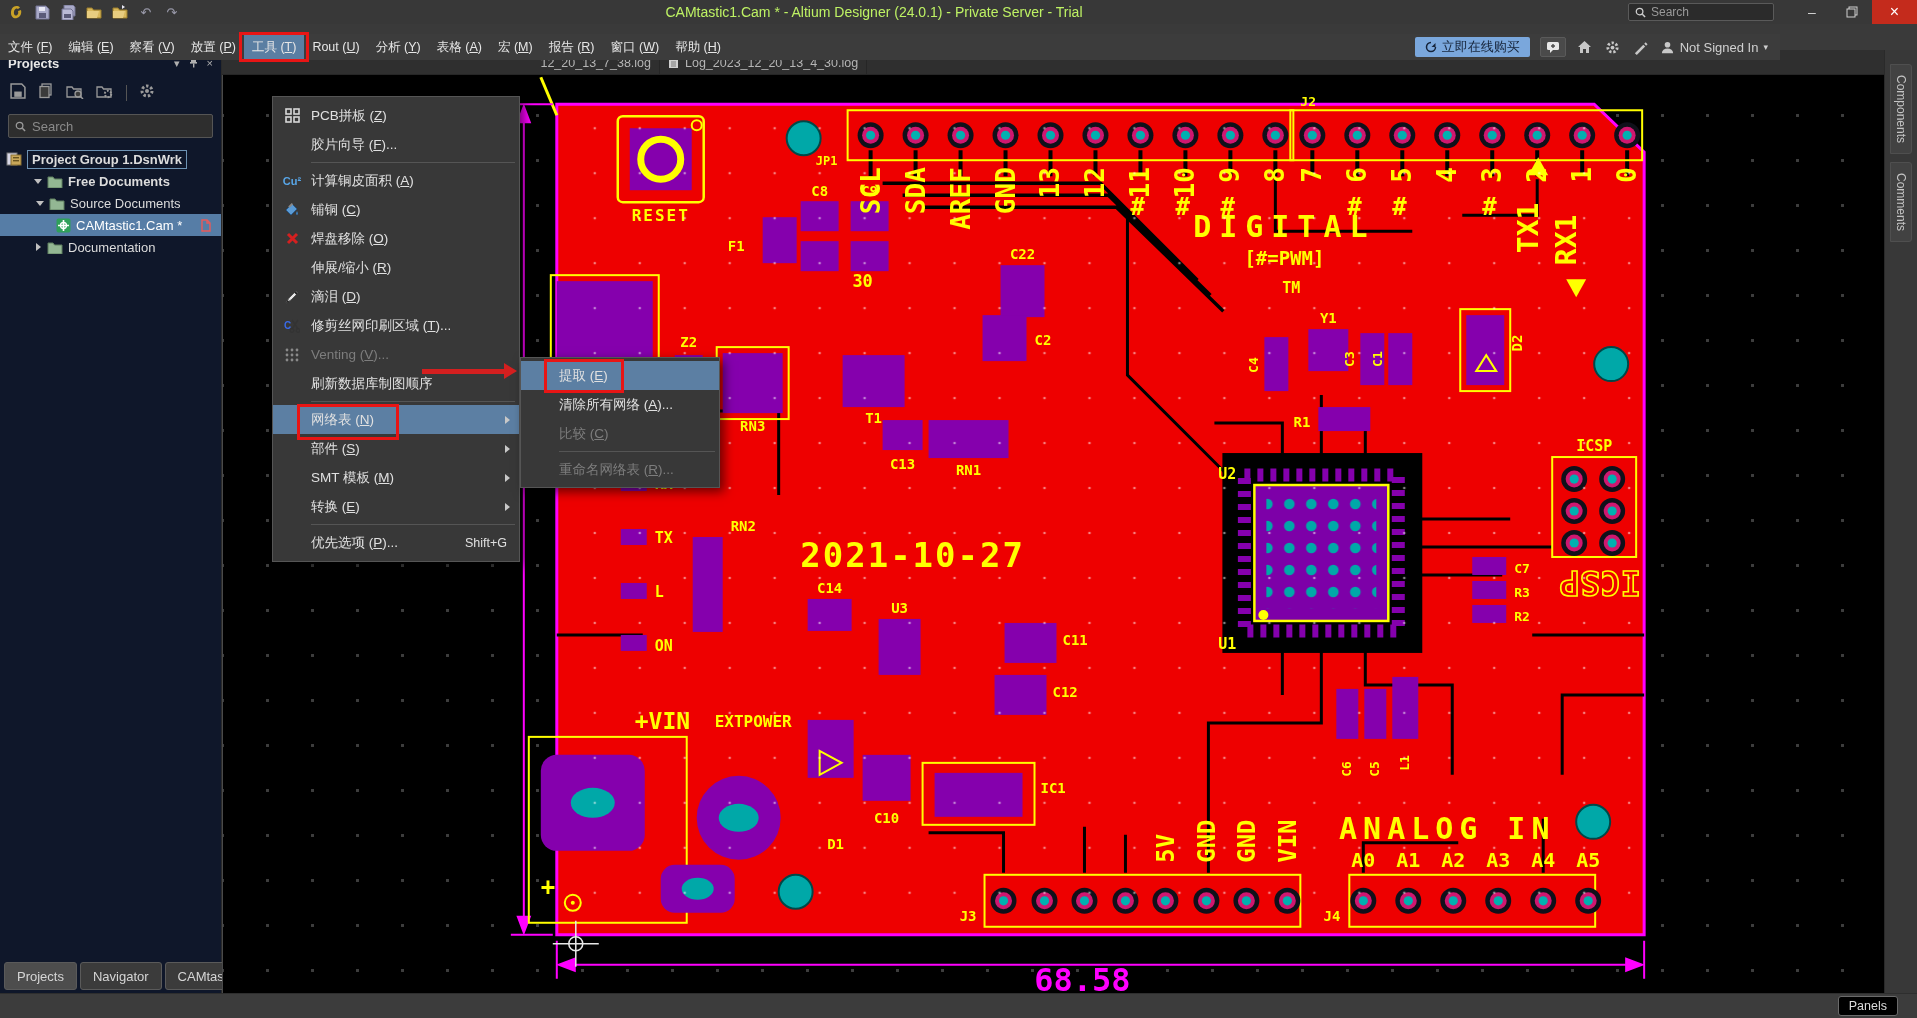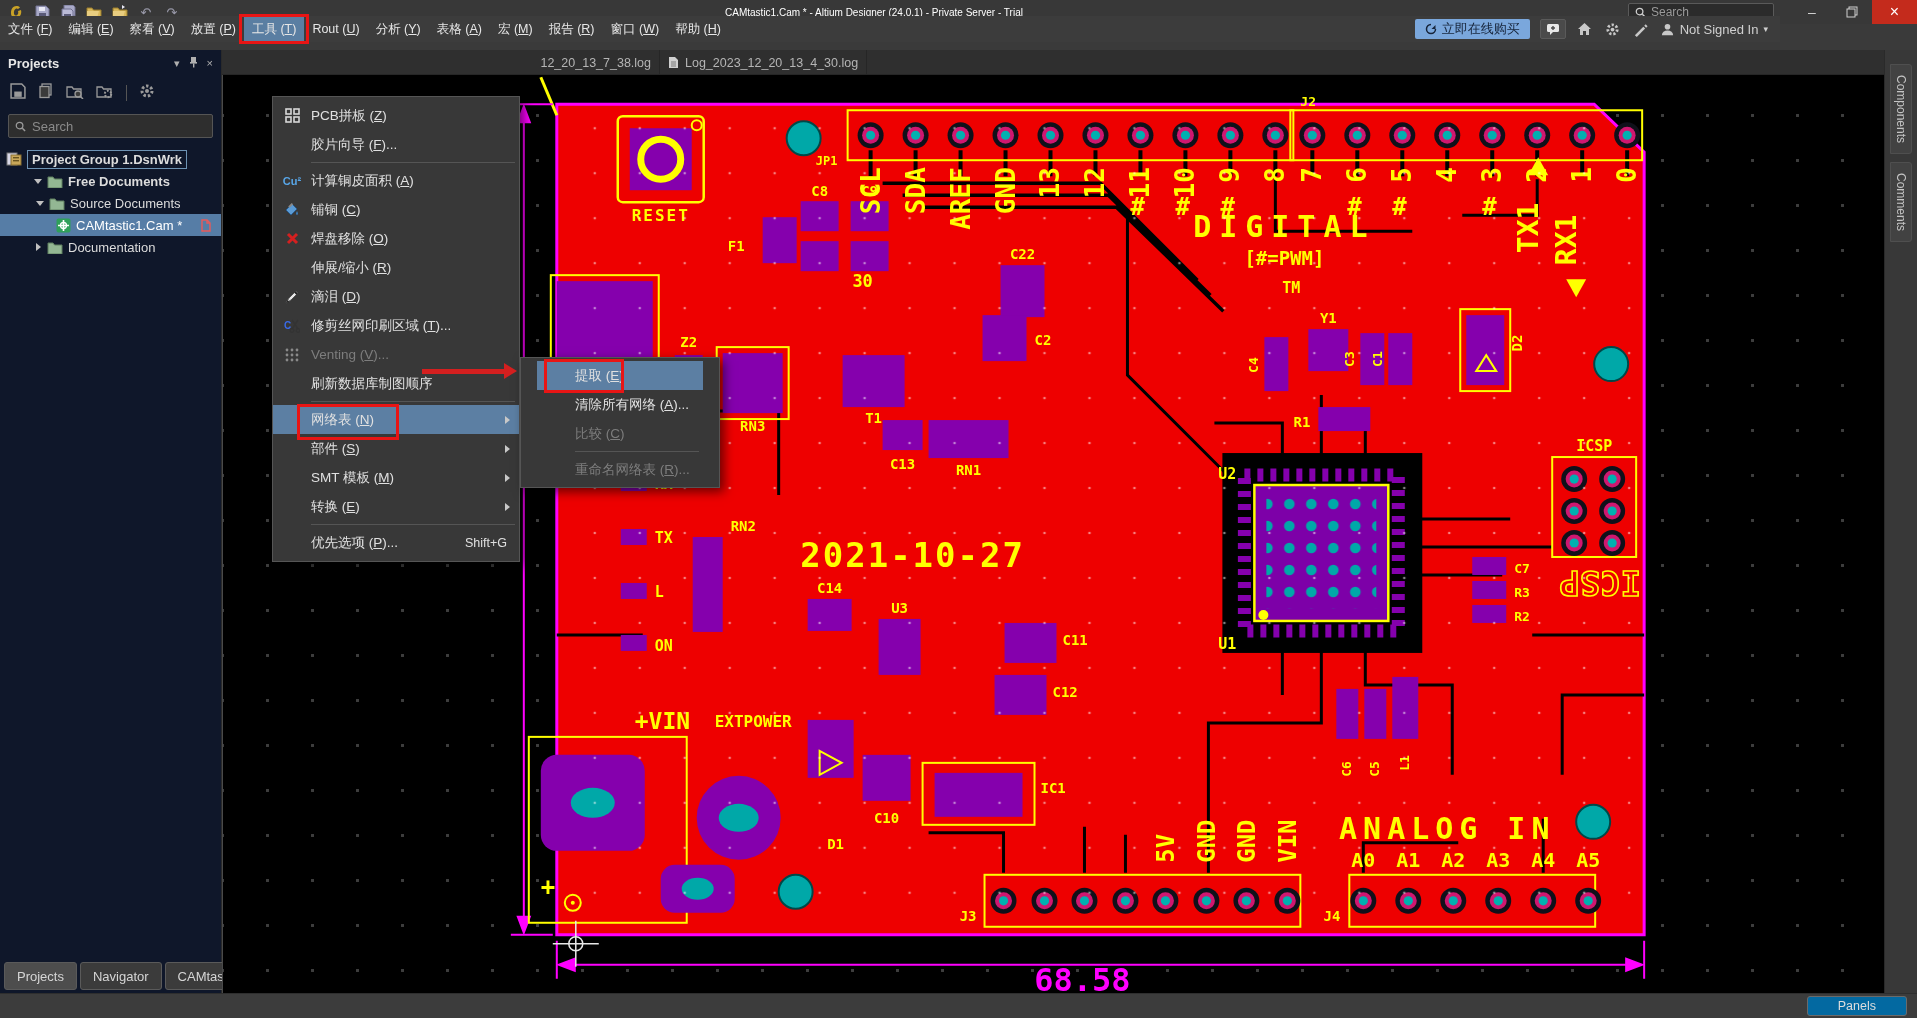--- a/index.html
+++ b/index.html
@@ -4,30 +4,30 @@
 <style>
   * { box-sizing: border-box; margin: 0; padding: 0; }
   html,body { width:1917px; height:1018px; overflow:hidden; background:#3a3a3a;
               font-family:"Liberation Sans", sans-serif; }
 
   
   #titlebar { position:absolute; left:0; top:0; width:1917px; height:24px;
               background:#383838; display:flex; align-items:center; z-index:30; }
   #titlebar .lefticons { display:flex; align-items:center; gap:10px; padding-left:8px; }
   #titlebar .ticon { width:16px; height:16px; display:flex; align-items:center; justify-content:center; }
-  #win-title { position:absolute; left:874px; transform:translateX(-50%); color:#ffffff; font-size:10px; white-space:nowrap; }
+  #win-title { position:absolute; left:874px; transform:translateX(-50%); color:#bef264; font-size:14px; white-space:nowrap; }
   #titlebar .rightside { margin-left:auto; display:flex; align-items:center; height:24px; }
   #tb-search { width:146px; height:18px; background:#2b2b2b; border:1px solid #5a5a5a; border-radius:2px;
                display:flex; align-items:center; gap:5px; padding:0 6px; margin-right:18px; }
   #tb-search span { color:#9a9a9a; font-size:12px; }
   .winbtn { width:40px; height:24px; display:flex; align-items:center; justify-content:center; color:#cfcfcf; font-size:14px; }
   .winbtn.close { width:45px; background:#c42b1c; color:#fff; font-size:16px; }
 
   
-  #menubar { position:absolute; left:0; top:16px; width:1780px; height:26px; background:#3c3c3c;
+  #menubar { position:absolute; left:0; top:34px; width:1780px; height:26px; background:#3c3c3c;
              display:flex; align-items:center; z-index:30; }
   .mitem { padding:0 8px; height:26px; line-height:26px; color:#e6e6e6; font-size:12.5px; white-space:nowrap; }
   .mitem u { text-decoration:underline; }
   .mitem.hl { background:#5a7ea2; position:relative; }
   .mitem.hl::after { content:''; position:absolute; inset:-2px -5px; border:3px solid #e81515; pointer-events:none; }
   #menubar-right { margin-left:auto; display:flex; align-items:center; gap:10px; padding-right:12px; }
   #buy-btn { background:#7aa7dc; color:#16243a; font-size:13px; height:20px; border:none; border-radius:2px;
              display:flex; align-items:center; gap:5px; padding:0 10px; }
   #feedback-btn { width:26px; height:20px; background:#4a4a4a; border:1px solid #5a5a5a; border-radius:2px;
                   display:flex; align-items:center; justify-content:center; }
@@ -77,41 +77,41 @@
 
   
   #right-dock { position:absolute; left:1884px; top:50px; width:33px; height:943px; background:#383838;
                 border-left:1px solid #2a2a2a; display:flex; flex-direction:column; align-items:center; gap:8px; padding-top:14px; }
   .vtab { writing-mode:vertical-rl; color:#c5c5c5; font-size:12px; background:#424242; border:1px solid #4f4f4f;
           border-radius:0 3px 3px 0; padding:10px 3px; }
 
   
   #statusbar { position:absolute; left:0; top:993px; width:1917px; height:25px; background:#3c3c3c;
                border-top:1px solid #2e2e2e; display:flex; align-items:center; }
-  #panels-btn { margin-left:auto; margin-right:10px; padding:2px 30px; border:1px solid #6a6a6a; border-radius:3px;
-                color:#ddd; font-size:12.5px; background:#0369a1; }
+  #panels-btn { margin-left:auto; margin-right:19px; padding:2px 10px; border:1px solid #6a6a6a; border-radius:3px;
+                color:#ddd; font-size:12.5px; background:#000000; }
 
   
   #tools-menu { position:absolute; left:272px; top:49px; width:248px; background:#383838;
                 border:1px solid #555; box-shadow:4px 4px 10px rgba(0,0,0,.55); z-index:50; padding:4px 0;margin-top:47px; }
   .mrow { height:29px; display:flex; align-items:center; }
   .mrow .gutter { width:38px; display:flex; align-items:center; justify-content:center; flex:none; }
   .mrow .lab { flex:1; color:#e0e0e0; font-size:13.5px; white-space:nowrap; }
   .mrow .lab u { text-decoration:underline; }
   .mrow .sc { color:#e0e0e0; font-size:12.5px; margin-right:12px; }
   .mrow .sub { width:0; height:0; border-top:4px solid transparent; border-bottom:4px solid transparent;
                border-left:5px solid #c8c8c8; margin-right:9px; }
   .mrow.disabled .lab { color:#7d7d7d; }
   .mrow.hlrow { background:#5c7fa3; }
   .msep { height:1px; background:#555; margin:3px 4px 3px 38px; }
   .red-box { position:absolute; border:3px solid #e81515; pointer-events:none; z-index:60; }
 
   
   #net-submenu { position:absolute; left:520px; top:357px; width:200px; background:#383838;
-                 border:1px solid #555; box-shadow:4px 4px 10px rgba(0,0,0,.55); z-index:55; padding:3px 16px; }
+                 border:1px solid #555; box-shadow:4px 4px 10px rgba(0,0,0,.55); z-index:55; padding:3px 0; }
   #net-submenu .mrow .gutter { width:38px; }
 
   
   #red-arrow { position:absolute; left:422px; top:369px; width:82px; height:5px; background:#d41f1f; z-index:70; }
   #red-arrow::after { content:''; position:absolute; right:-13px; top:-6px; width:0; height:0;
                       border-top:8px solid transparent; border-bottom:8px solid transparent; border-left:13px solid #d41f1f; }
 </style>
 </head>
 <body>
 

